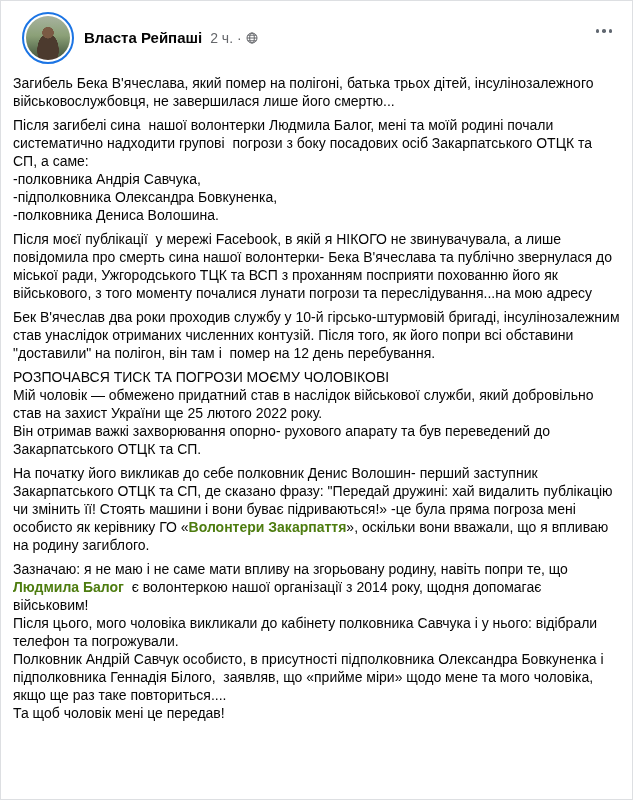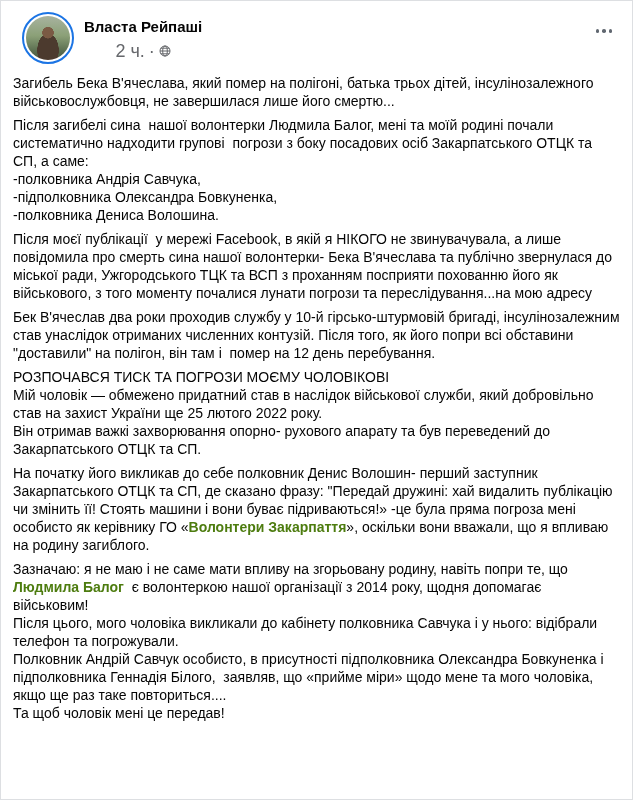--- a/index.html
+++ b/index.html
@@ -24,23 +24,23 @@
     padding:2px;flex:0 0 auto;
     cursor:pointer;
   }
   .avatar-photo{
     width:100%;height:100%;border-radius:50%;
     background:
       radial-gradient(circle at 50% 38%, #7a5a44 0 16%, rgba(0,0,0,0) 17%),
       radial-gradient(ellipse at 50% 78%, #4c3a2e 0 34%, rgba(0,0,0,0) 35%),
       linear-gradient(180deg,#a8b3a0 0%, #8ba077 45%, #5d7052 78%, #47543d 100%);
   }
-  .header-text{margin-left:10px;display:flex;flex-direction:column;gap:8px;align-items:center;}
+  .header-text{margin-left:10px;display:flex;flex-direction:row;gap:8px;}
   .author{font-size:15px;font-weight:700;color:#050505;line-height:18px;cursor:pointer;}
-  .meta{display:flex;align-items:center;gap:4px;font-size:18px;color:#65676b;line-height:15px;}
+  .meta{display:flex;align-items:center;gap:4px;font-size:14px;color:#65676b;line-height:15px;}
   .meta .dot{color:#65676b;}
   .globe{width:12px;height:12px;display:inline-block;}
   .menu-btn{
     position:absolute;top:22px;right:18px;
     display:flex;gap:3px;align-items:center;
     padding:6px 2px;cursor:pointer;
   }
   .menu-btn i{width:3.5px;height:3.5px;border-radius:50%;background:#606770;display:block;}
   
   .content{padding:2px 12px 0 12px;}

